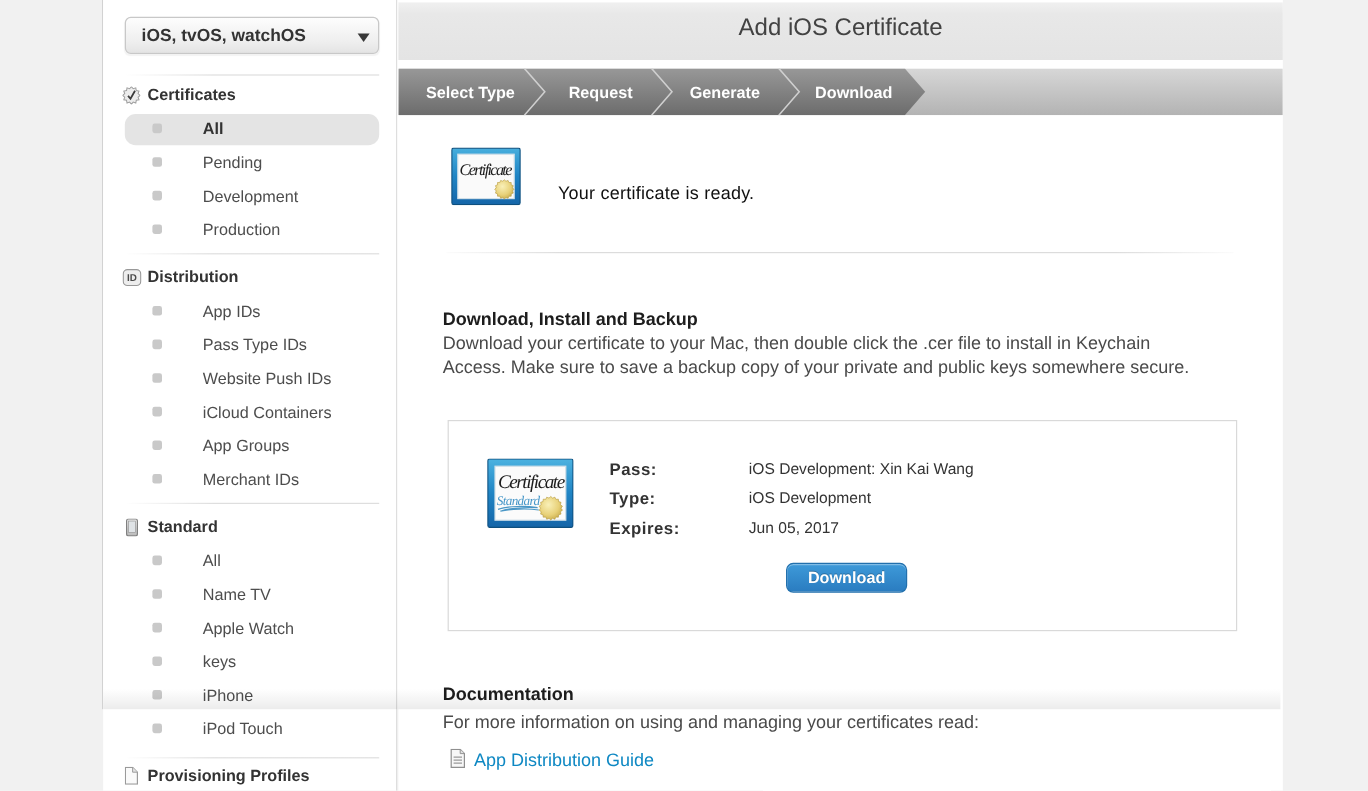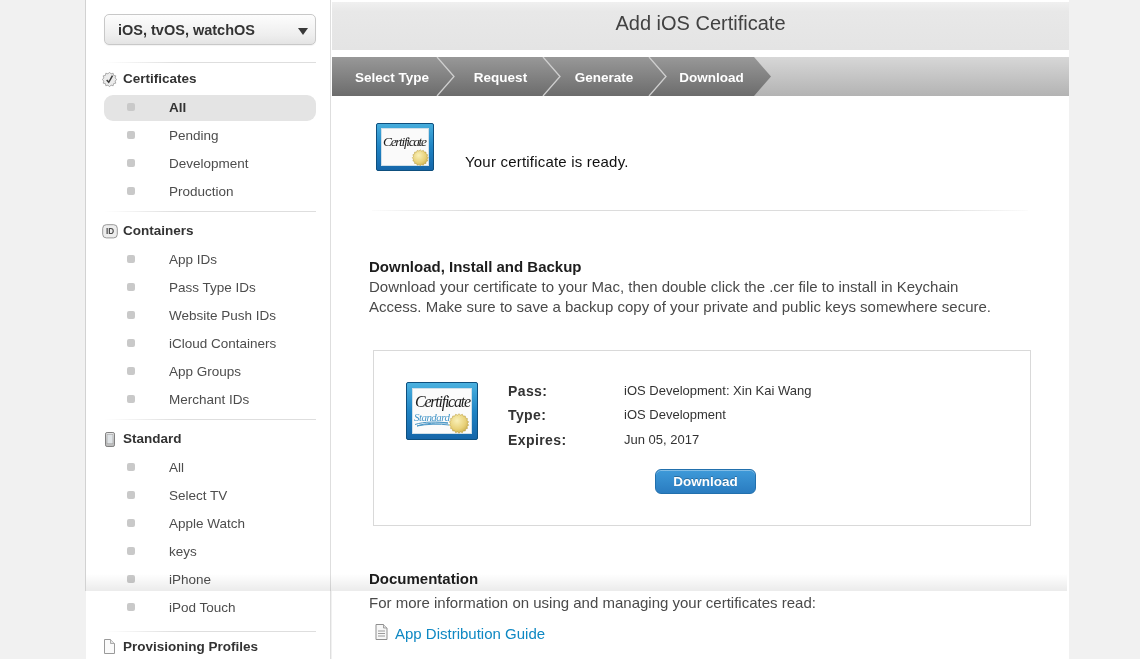--- a/index.html
+++ b/index.html
@@ -75,21 +75,21 @@
     <div class="bullet" style="top:159px"></div>
       <div class="sitem" style="top:156px">Development</div>
     <div class="bullet" style="top:187px"></div>
       <div class="sitem" style="top:184px">Production</div>
     <div class="sdiv" style="top:211px"></div>
 
     <svg class="sicon" style="top:224px" width="16" height="15" viewBox="0 0 16 15">
       <rect x="0.7" y="0.7" width="14.6" height="13.2" rx="3.6" fill="#ededed" stroke="#989898" stroke-width="1"></rect>
       <text x="8" y="10.4" font-family="Liberation Sans, sans-serif" font-size="8.2" font-weight="bold" fill="#4a4a4a" text-anchor="middle">ID</text>
     </svg>
-    <div class="shead" style="top:223px">Containers</div>
+    <div class="shead" style="top:223px">Distribution</div>
     <div class="bullet" style="top:255px"></div>
       <div class="sitem" style="top:252px">App IDs</div>
     <div class="bullet" style="top:283px"></div>
       <div class="sitem" style="top:280px">Pass Type IDs</div>
     <div class="bullet" style="top:311px"></div>
       <div class="sitem" style="top:308px">Website Push IDs</div>
     <div class="bullet" style="top:339px"></div>
       <div class="sitem" style="top:336px">iCloud Containers</div>
     <div class="bullet" style="top:367px"></div>
       <div class="sitem" style="top:364px">App Groups</div>
@@ -104,21 +104,21 @@
             <stop offset="0" stop-color="#f2f2f2"></stop>
             <stop offset="1" stop-color="#b9b9b9"></stop>
           </linearGradient>
         </defs>
       <rect x="2" y="2.2" width="6" height="9.6" fill="#dfe3e6" stroke="#9a9a9a" stroke-width="0.6"></rect>
     </svg>
     <div class="shead" style="top:431px">Standard</div>
     <div class="bullet" style="top:463px"></div>
       <div class="sitem" style="top:460px">All</div>
     <div class="bullet" style="top:491px"></div>
-      <div class="sitem" style="top:488px">Select TV</div>
+      <div class="sitem" style="top:488px">Name TV</div>
     <div class="bullet" style="top:519px"></div>
       <div class="sitem" style="top:516px">Apple Watch</div>
     <div class="bullet" style="top:547px"></div>
       <div class="sitem" style="top:544px">keys</div>
     <div class="bullet" style="top:575px"></div>
       <div class="sitem" style="top:572px">iPhone</div>
     <div class="bullet" style="top:603px"></div>
       <div class="sitem" style="top:600px">iPod Touch</div>
     <div class="sdiv" style="top:631px"></div>
 

